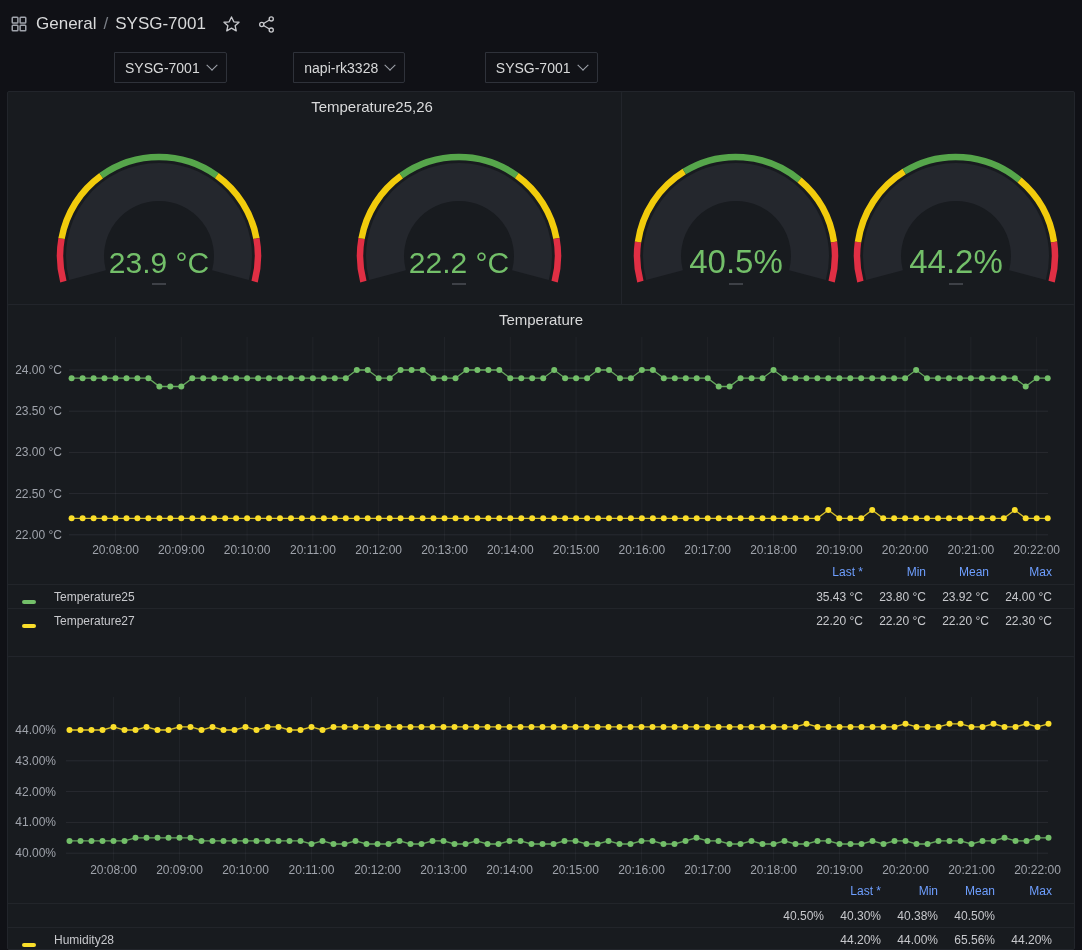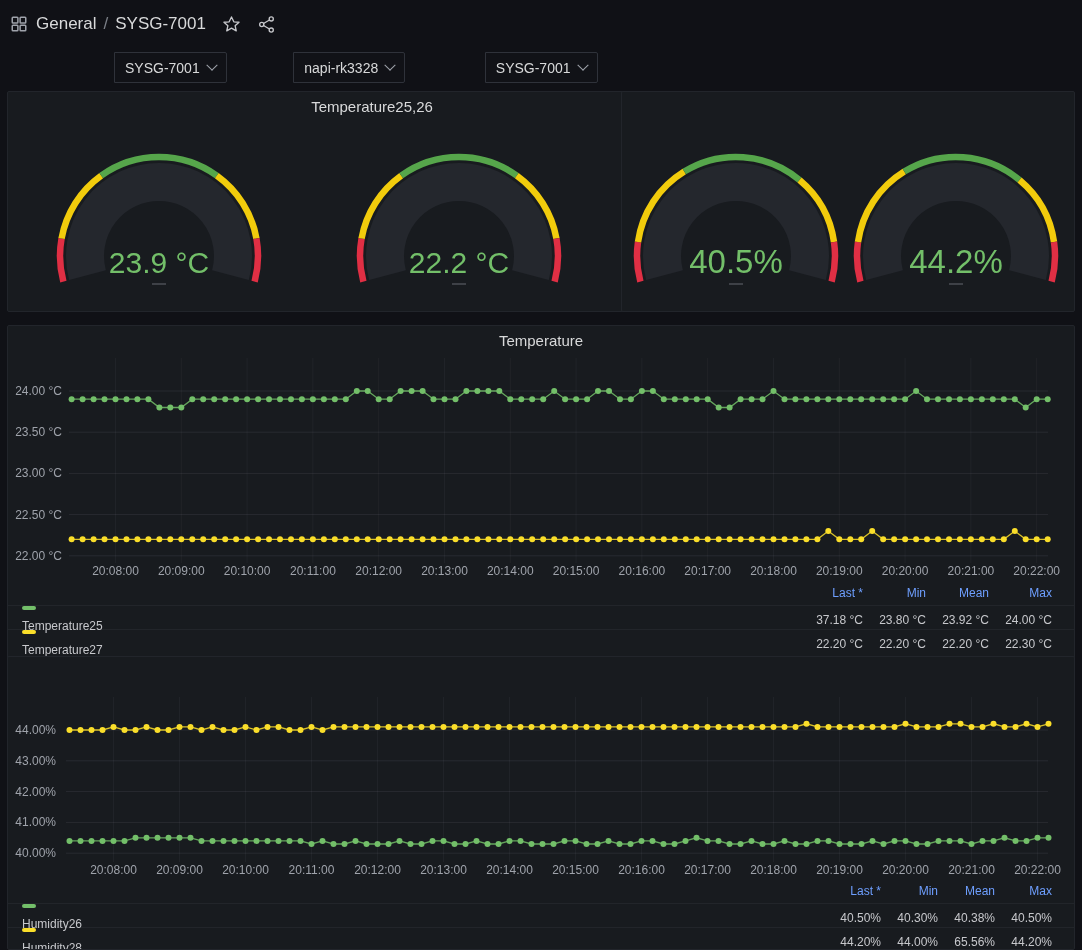--- a/index.html
+++ b/index.html
@@ -27,33 +27,33 @@
     border-radius:0 2px 2px 0; cursor:pointer; }
   .chev { width:8px; height:8px; border-right:1.5px solid #9fa3ab; border-bottom:1.5px solid #9fa3ab;
     transform:rotate(45deg) translate(-2px,-2px); }
 
   
   .panel { position:absolute; background:#181b1f; border:1px solid #22252b; border-radius:2px; }
   .ptitle { position:absolute; left:0; top:6px; width:100%; text-align:center;
     font-size:15px; font-weight:500; color:#d8d9da; cursor:pointer; z-index:2; }
   #p-gauge-temp { left:7px;  top:91px;  width:730px;  height:221px; }
   #p-gauge-hum  { left:621px; top:91px; width:454px;  height:221px; }
-  #p-chart-temp { left:7px;  top:325px; width:1068px; height:388px; }
+  #p-chart-temp { left:7px;  top:304px; width:1068px; height:388px; }
   #p-chart-hum  { left:7px;  top:656px; width:1068px; height:294px; overflow:hidden; }
   .panel svg { position:absolute; left:0; top:0; }
 
   
   .legend { position:absolute; left:0; width:100%; font-size:12px; color:#c7c8cc; }
   .lrow { display:grid; grid-template-columns:1fr repeat(4, var(--colw));
     align-items:center; height:24px; padding:0 22px 0 14px;
     border-top:1px solid rgba(204,204,220,0.06); }
   .lrow.lhead { border-top:none; }
   .lrow .cell { text-align:right; }
   .lhead .cell { color:#6e9fff; font-weight:500; cursor:pointer; }
-  .sname { display:flex; align-items:flex-start; gap:9px; cursor:pointer;flex-direction:column; }
+  .sname { display:flex; align-items:flex-end; gap:18px; cursor:pointer; }
   .swatch { width:14px; height:4px; border-radius:2px; }
 
   text { font-family:"Liberation Sans","DejaVu Sans",sans-serif; }
 </style>
 </head>
 <body>
 
 <div class="page">
 
   <header class="topnav">
@@ -398,21 +398,21 @@
           <div class="cell">Last *</div>
           <div class="cell">Min</div>
           <div class="cell">Mean</div>
           <div class="cell">Max</div>
         </div>
         <div class="lrow">
           <div class="sname">
             <span class="swatch" style="background: rgb(115, 191, 105);"></span>
             <span>Temperature25</span>
           </div>
-          <div class="cell">37.18 °C</div>
+          <div class="cell">35.43 °C</div>
           <div class="cell">23.80 °C</div>
           <div class="cell">23.92 °C</div>
           <div class="cell">24.00 °C</div>
         </div>
         <div class="lrow">
           <div class="sname">
             <span class="swatch" style="background: rgb(250, 222, 42);"></span>
             <span>Temperature27</span>
           </div>
           <div class="cell">22.20 °C</div>
@@ -655,24 +655,20 @@
       </svg>
       <div class="legend" style="top: 222px; --colw: 57px;">
         <div class="lrow lhead">
           <div></div>
           <div class="cell">Last *</div>
           <div class="cell">Min</div>
           <div class="cell">Mean</div>
           <div class="cell">Max</div>
         </div>
         <div class="lrow">
-          <div class="sname">
-            <span class="swatch" style="background: rgb(115, 191, 105);"></span>
-            <span>Humidity26</span>
-          </div>
           <div class="cell">40.50%</div>
           <div class="cell">40.30%</div>
           <div class="cell">40.38%</div>
           <div class="cell">40.50%</div>
         </div>
         <div class="lrow">
           <div class="sname">
             <span class="swatch" style="background: rgb(250, 222, 42);"></span>
             <span>Humidity28</span>
           </div>

